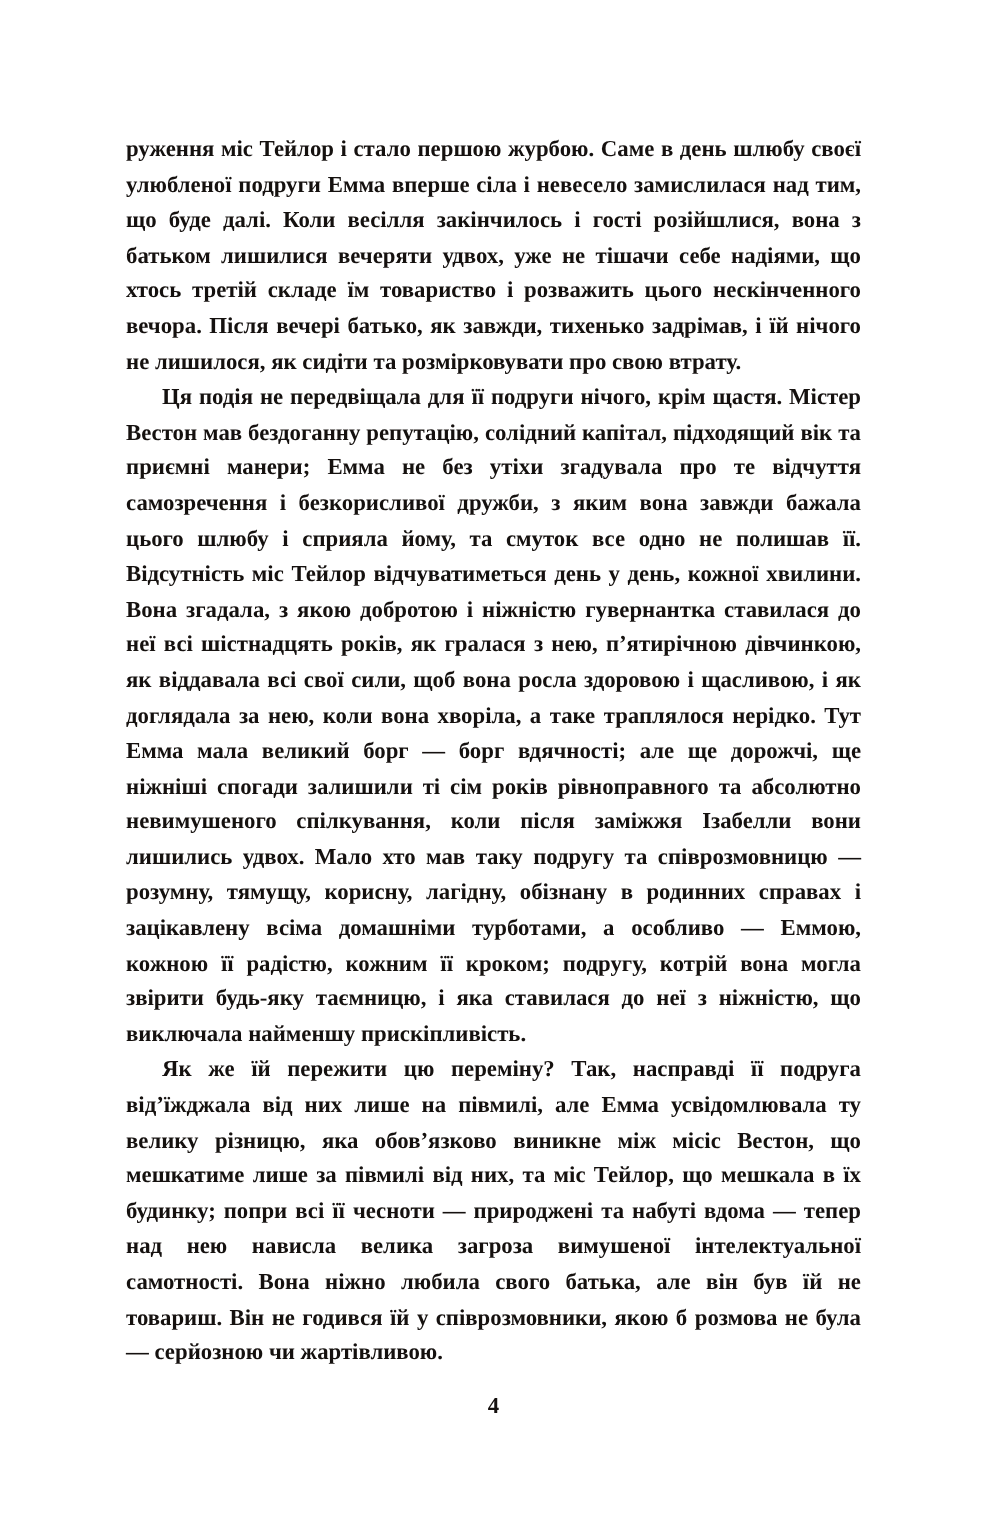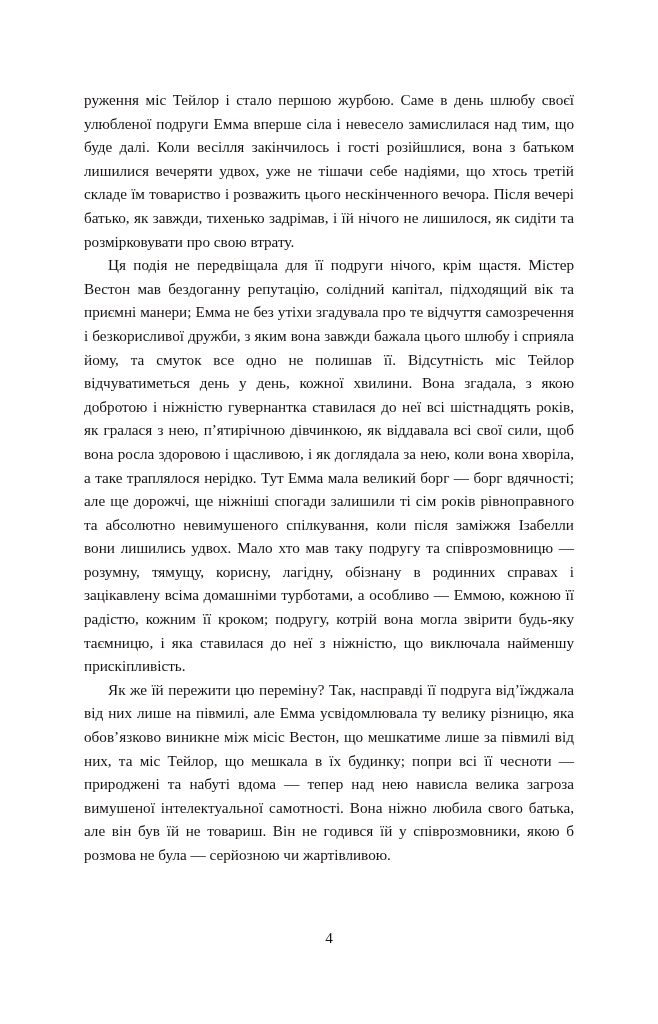--- a/index.html
+++ b/index.html
@@ -12,20 +12,21 @@
     background: #ffffff;
     font-family: "Liberation Serif", serif;
     color: #15110f;
   }
   .page {
     position: relative;
     width: 658px;
     height: 1024px;
     box-sizing: border-box;
     padding: 88px 84px 0 84px;
+    font-weight: bold;
   }
   .body-text {
     font-size: 15.2px;
     line-height: 23.6px;
     text-align: justify;
     text-justify: inter-word;
     hyphens: manual;
     -webkit-hyphens: manual;
   }
   .body-text p {

